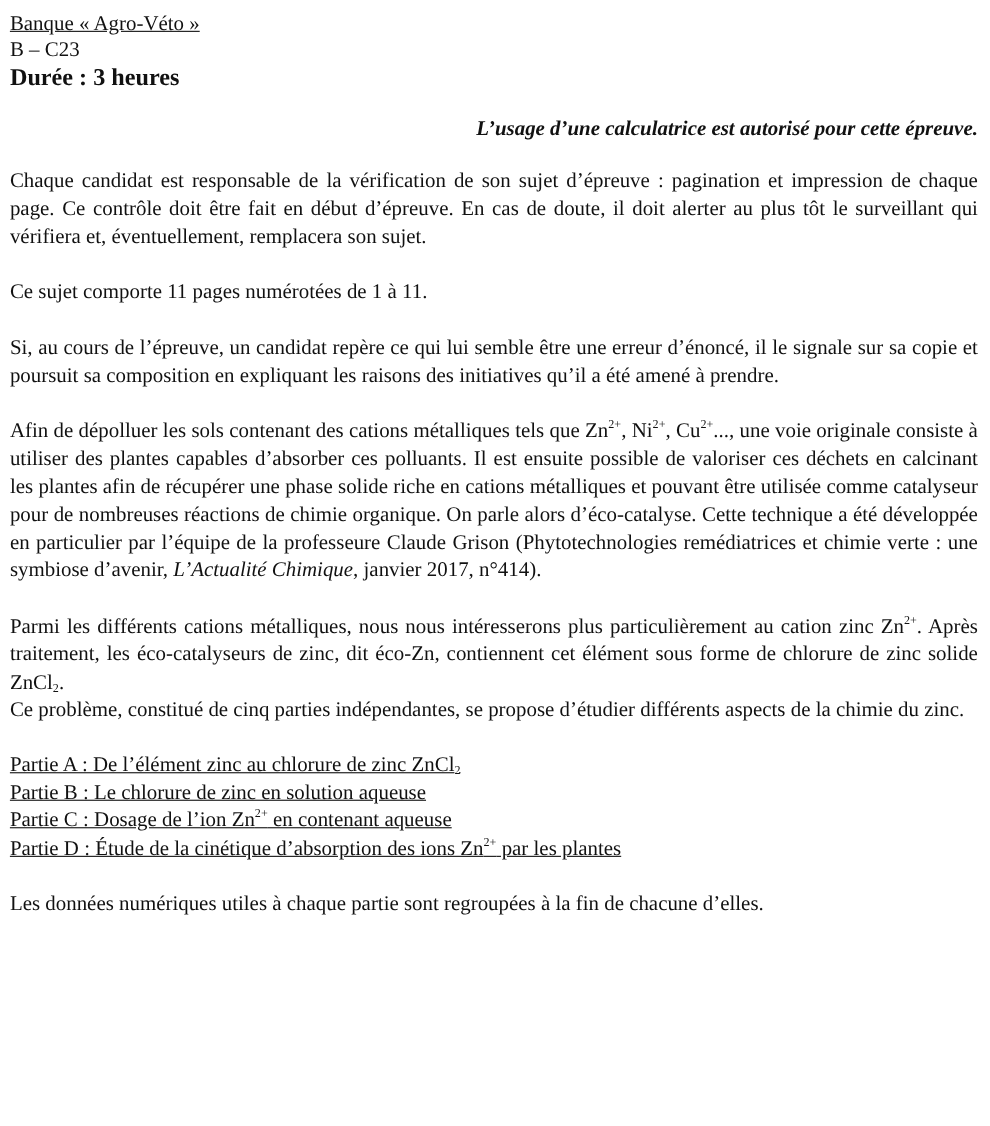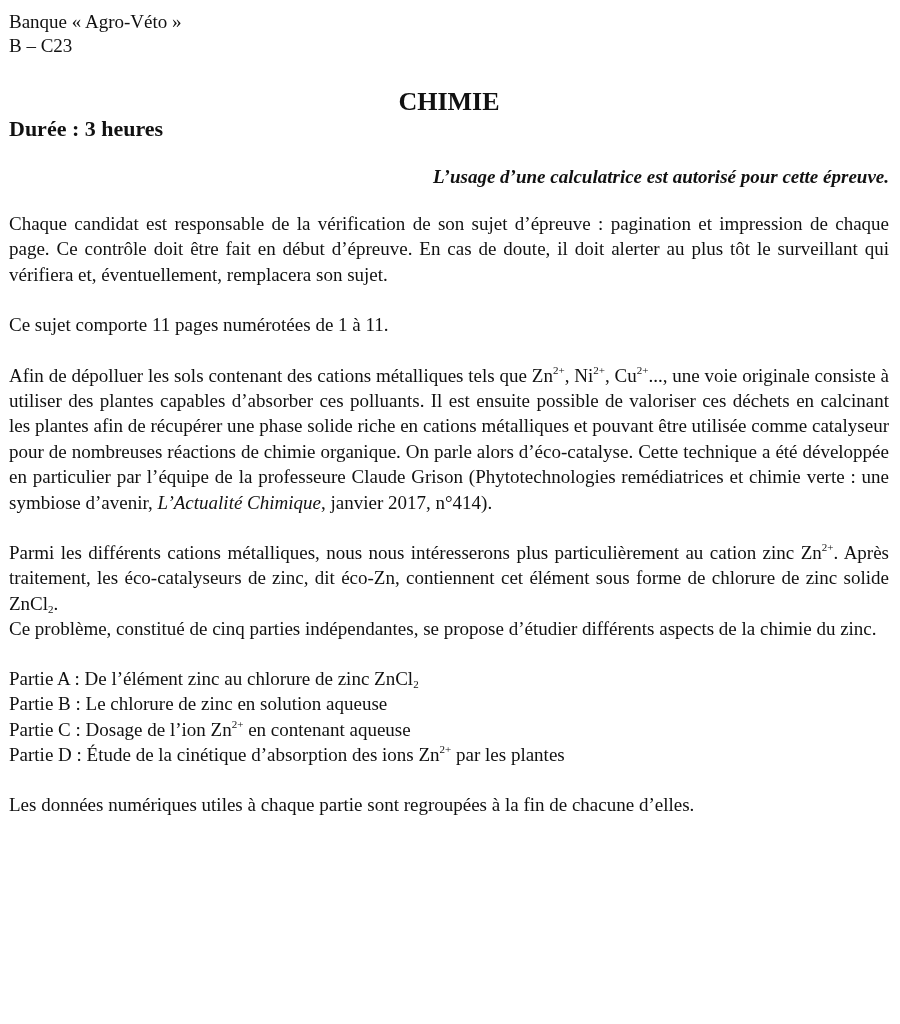--- a/index.html
+++ b/index.html
@@ -19,21 +19,21 @@
       position: absolute;
       left: 9px;
       top: 0;
       width: 880px;
     }
     .header-line {
       font-size: 19px;
       line-height: 24px;
       margin: 0;
     }
-    .header-line.first { margin-top: 10px; }
+    .header-line.first { margin-top: 10px; text-decoration: underline; }
     .header-line.bold { font-weight: normal; }
     .title {
       text-align: center;
       font-weight: bold;
       font-size: 26px;
       line-height: 30px;
       margin: 29px 0 0 0;
     }
     .subtitle {
       text-align: left;
@@ -65,44 +65,45 @@
     }
     sub {
       font-size: 11px;
       line-height: 0;
       vertical-align: -3px;
     }
     .parts {
       margin: 24px 0 0 0;
       padding: 0;
       list-style: none;
+      text-decoration: underline;
     }
     .parts li {
       font-size: 19px;
       line-height: 25.4px;
     }
     em { }
   </style>
 </head>
 <body>
 
 <div class="page">
 
   <p class="header-line first">Banque « Agro-Véto »</p>
   <p class="header-line bold">B – C23</p>
 
-  <h1 class="title">CHIMIE</h1>
   <p class="subtitle">Durée : 3 heures</p>
 
   <p class="calc-note">L’usage d’une calculatrice est autorisé pour cette épreuve.</p>
 
   <p class="body gap-s">Chaque candidat est responsable de la vérification de son sujet d’épreuve : pagination et impression de chaque page. Ce contrôle doit être fait en début d’épreuve. En cas de doute, il doit alerter au plus tôt le surveillant qui vérifiera et, éventuellement, remplacera son sujet.</p>
 
   <p class="body gap-m">Ce sujet comporte 11 pages numérotées de 1 à 11.</p>
 
+  <p class="body gap-m">Si, au cours de l’épreuve, un candidat repère ce qui lui semble être une erreur d’énoncé, il le signale sur sa copie et poursuit sa composition en expliquant les raisons des initiatives qu’il a été amené à prendre.</p>
 
   <p class="body gap-m"><span>Afin de dépolluer les sols contenant des cations métalliques tels que Zn</span><sup>2+</sup><span>, Ni</span><sup>2+</sup><span>, Cu</span><sup>2+</sup><span>..., une voie originale consiste à utiliser des plantes capables d’absorber ces polluants. Il est ensuite possible de valoriser ces déchets en calcinant les plantes afin de récupérer une phase solide riche en cations métalliques et pouvant être utilisée comme catalyseur pour de nombreuses réactions de chimie organique. On parle alors d’éco-catalyse. Cette technique a été développée en particulier par l’équipe de la professeure Claude Grison (Phytotechnologies remédiatrices et chimie verte : une symbiose d’avenir, </span><em>L’Actualité Chimique</em><span>, janvier 2017, n°414).</span></p>
 
   <p class="body gap-m"><span>Parmi les différents cations métalliques, nous nous intéresserons plus particulièrement au cation zinc Zn</span><sup>2+</sup><span>. Après traitement, les éco-catalyseurs de zinc, dit éco-Zn, contiennent cet élément sous forme de chlorure de zinc solide ZnCl</span><sub>2</sub><span>.</span></p>
   <p class="body">Ce problème, constitué de cinq parties indépendantes, se propose d’étudier différents aspects de la chimie du zinc.</p>
 
   <ul class="parts">
     <li><span>Partie A : De l’élément zinc au chlorure de zinc ZnCl</span><sub>2</sub></li>
     <li><span>Partie B : Le chlorure de zinc en solution aqueuse</span></li>
     <li><span>Partie C : Dosage de l’ion Zn</span><sup>2+</sup><span> en contenant aqueuse</span></li>

